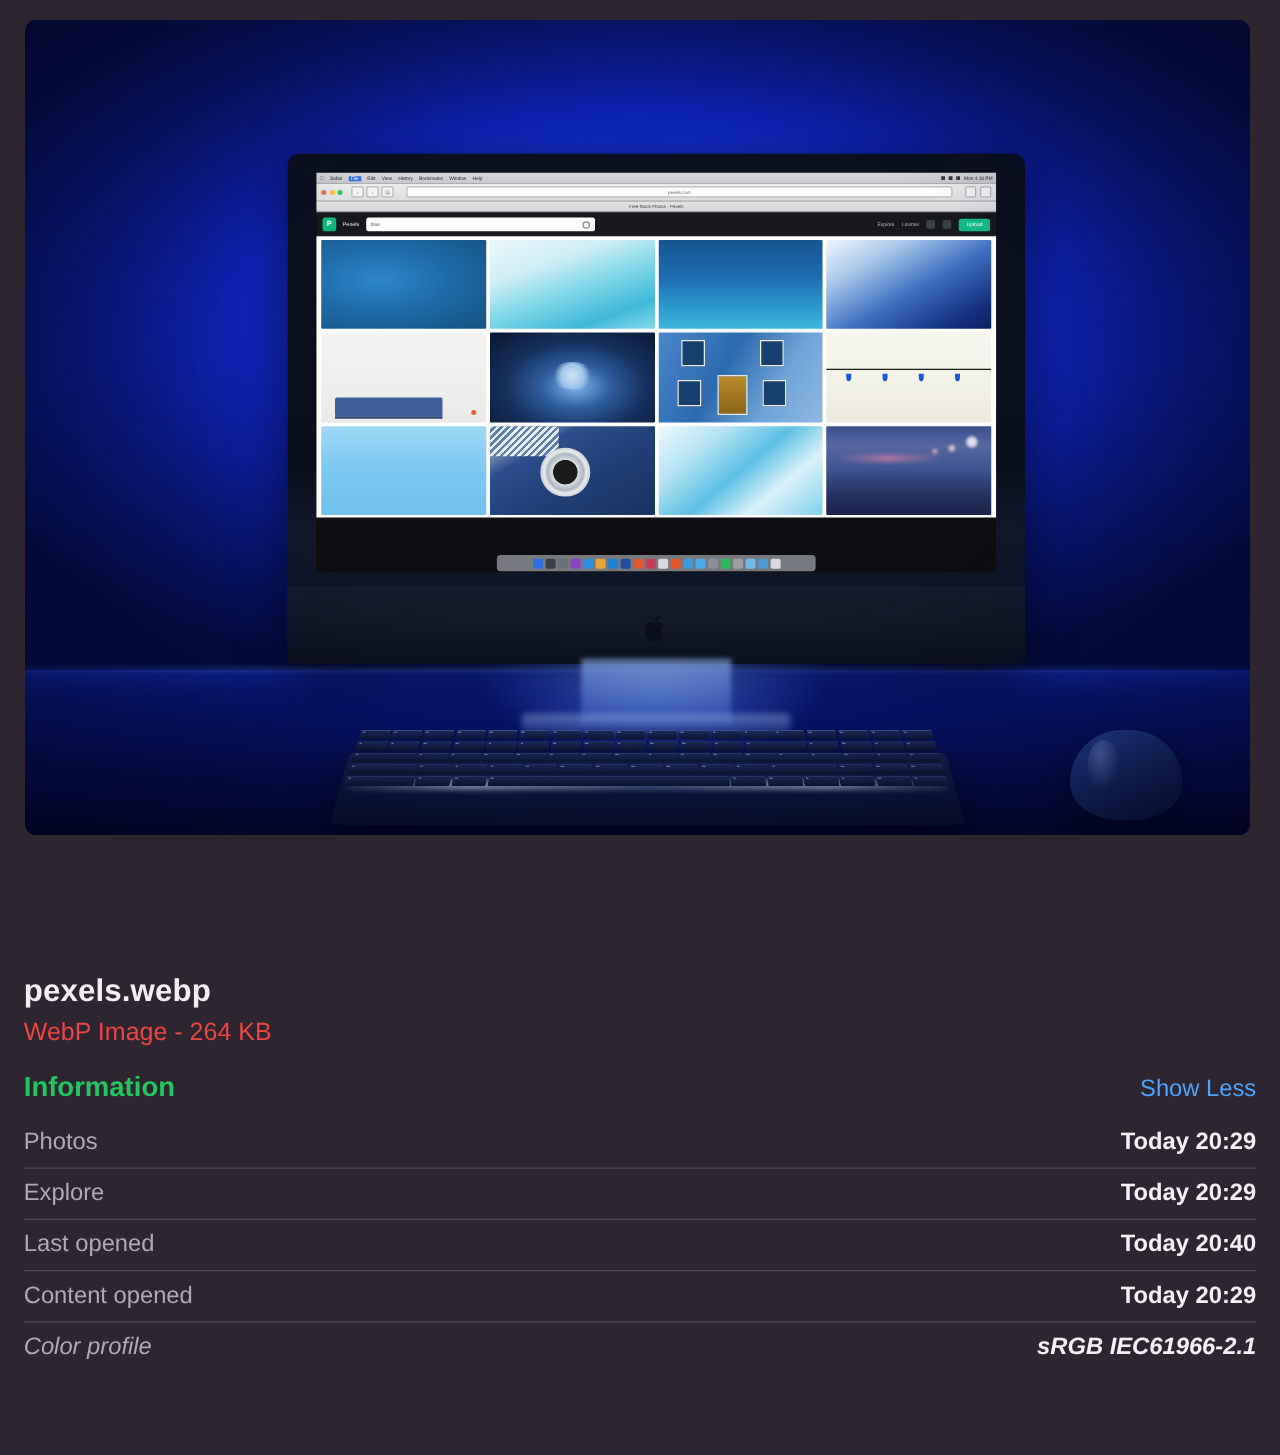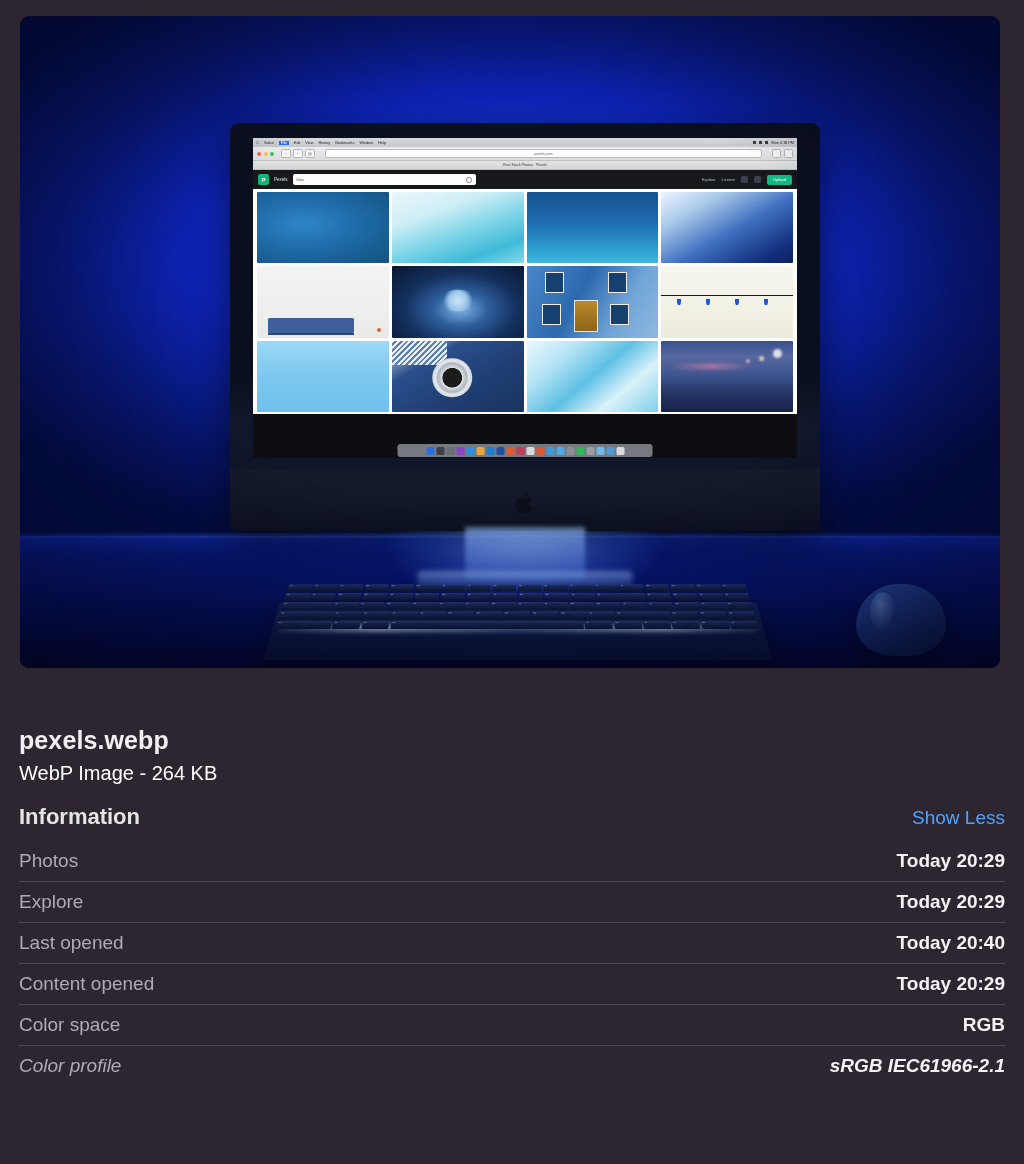--- a/index.html
+++ b/index.html
@@ -400,46 +400,46 @@
     left: 14px; top: 8px;
     width: 26px; height: 40px;
     background: radial-gradient(ellipse at 40% 30%, rgba(160,195,255,.5), rgba(120,160,255,0) 70%);
     border-radius: 50%;
   }
 
   
   .info {
     position: absolute;
     left: 0;
-    top: 668px;
+    top: 721px;
     width: 1024px;
   }
   .filename {
     margin: 0;
     padding: 58px 19px 0 19px;
     font-size: 25px;
     font-weight: bold;
     color: #f2eef4;
     letter-spacing: .1px;
   }
   .filemeta {
     padding: 7px 19px 0 19px;
     font-size: 20px;
-    color: #ffffff;
+    color: #ef4444;
   }
   .section-head {
     display: flex;
     align-items: baseline;
     justify-content: space-between;
     padding: 19px 19px 0 19px;
   }
   .section-title {
     font-size: 22px;
     font-weight: bold;
-    color: #e5e5e5;
+    color: #22c55e;
   }
   .show-less {
     font-size: 19px;
     color: #4da3ff;
     cursor: pointer;
   }
   .rows { padding: 0 19px; margin-top: 11px; }
   .row {
     display: flex;
     align-items: center;
@@ -725,21 +725,17 @@
       </div>
       <div class="row">
         <span class="row-label">Last opened</span>
         <span class="row-value">Today 20:40</span>
       </div>
       <div class="row">
         <span class="row-label">Content opened</span>
         <span class="row-value">Today 20:29</span>
       </div>
       <div class="row">
-        <span class="row-label">Color space</span>
-        <span class="row-value">RGB</span>
-      </div>
-      <div class="row">
         <span class="row-label">Color profile</span>
         <span class="row-value">sRGB IEC61966-2.1</span>
       </div>
     </div>
 </div>
 
 </body></html>

